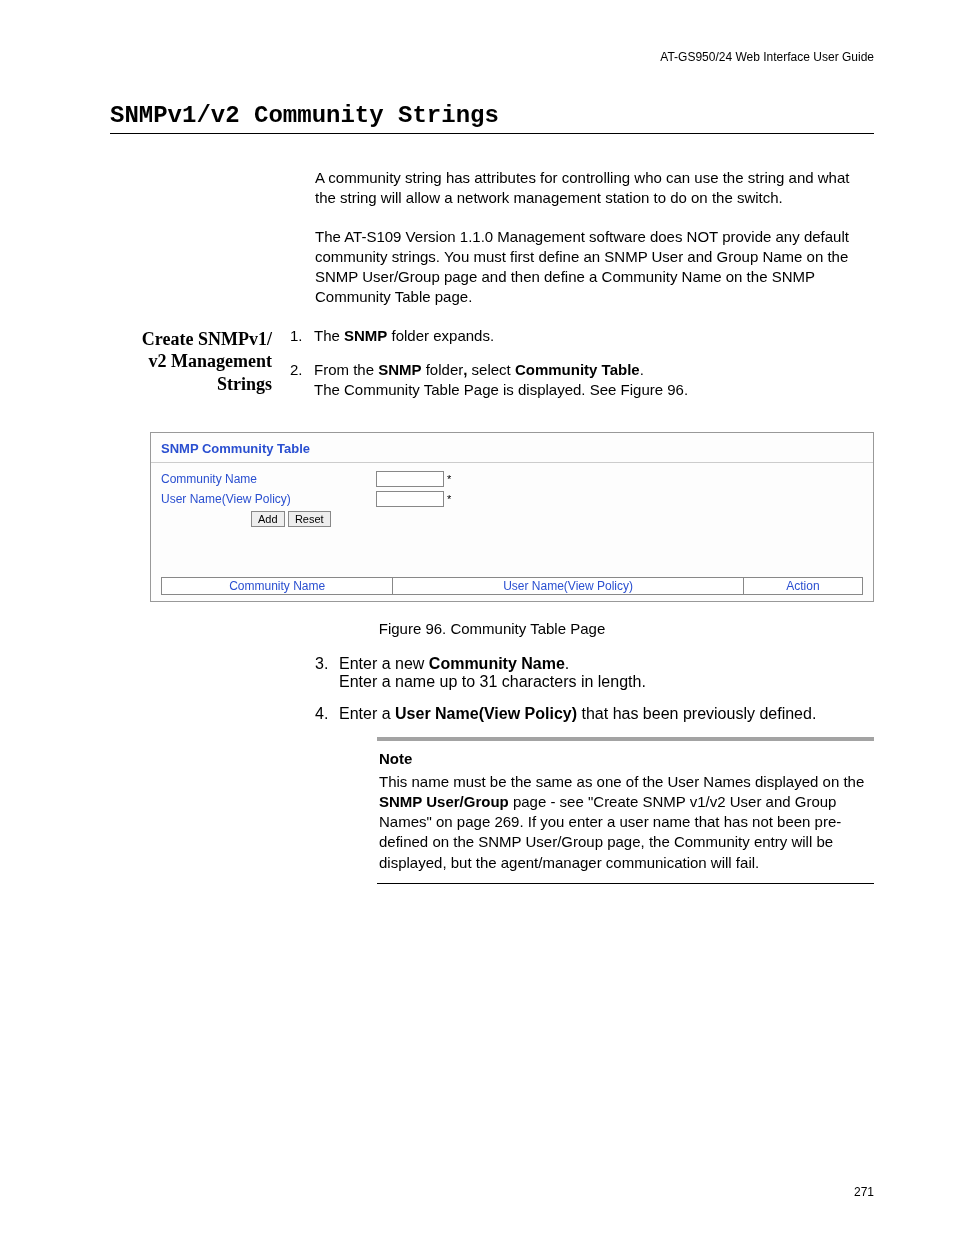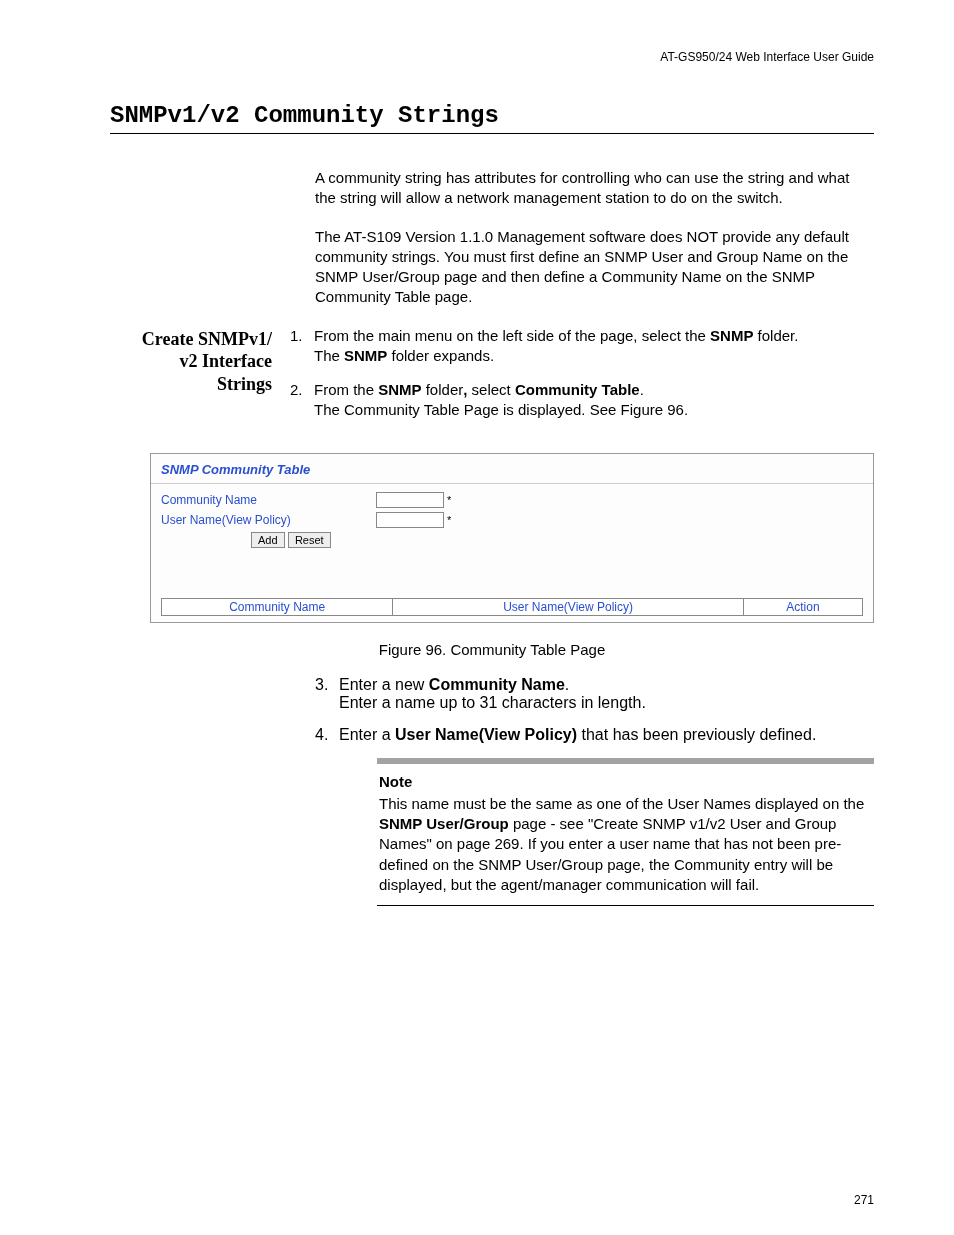--- a/index.html
+++ b/index.html
@@ -68,21 +68,20 @@
 
   .screenshot {
     border: 1px solid #999;
     margin: 18px 0 12px 40px;
     background: #fdfdfd;
     font-size: 12px;
   }
   .ss-title {
     color: #2a4fd0;
     font-weight: bold;
-    font-style: italic;
     font-size: 13px;
     padding: 8px 10px 2px 10px;
   }
   .ss-hr {
     border: none;
     border-top: 1px solid #ccc;
     margin: 4px 0 8px 0;
   }
   .ss-form {
     padding: 0 10px 10px 10px;
@@ -130,61 +129,58 @@
     padding: 1px 4px;
     text-align: center;
     background: #fff;
   }
   .figure-caption {
     text-align: center;
     font-size: 15px;
     margin: 18px 0 18px 0;
   }
   .note-box {
-    border-top: 6px solid #a3a3a3;
+    border-top: 4px solid #a3a3a3;
     border-bottom: 1px solid #000;
     margin: 14px 0 0 38px;
     padding: 8px 2px 10px 2px;
     font-size: 15px;
     line-height: 1.35;
   }
   .note-box .note-label { font-weight: bold; display: block; margin-bottom: 2px; }
   .page-num {
     position: absolute;
-    bottom: 28px;
+    bottom: 36px;
     right: 80px;
     font-size: 12px;
   }
 </style>
 </head>
 <body>
 
 <div class="page">
   <div class="header-right">AT-GS950/24  Web Interface User Guide</div>
 
   <div class="section-title">SNMPv1/v2 Community Strings</div>
 
   <div class="intro-block">
     <p>A community string has attributes for controlling who can use the string and what the string will allow a network management station to do on the switch.</p>
     <p>The AT-S109 Version 1.1.0  Management software does NOT provide any default community strings. You must first define an SNMP User and Group Name on the SNMP User/Group page and then define a Community Name on the SNMP Community Table page.</p>
   </div>
 
   <div class="two-col">
     <div class="sidebar-heading">
       <span>Create SNMPv1/</span><br>
-      <span>v2 Interface</span><br>
+      <span>v2 Management</span><br>
       <span>Strings</span>
     </div>
     <div class="main-col">
       <div class="step">
         <div class="step-num">1.</div>
         <div class="step-body">
-          <p>
-            <span>From the main menu on the left side of the page, select the </span><b>SNMP</b><span> folder.</span>
-          </p>
           <p>
             <span>The </span><b>SNMP</b><span> folder expands.</span>
           </p>
         </div>
       </div>
       <div class="step">
         <div class="step-num">2.</div>
         <div class="step-body">
           <p>
             <span>From the </span><b>SNMP</b><span> folder</span><b>,</b><span> select </span><b>Community Table</b><span>.</span>

